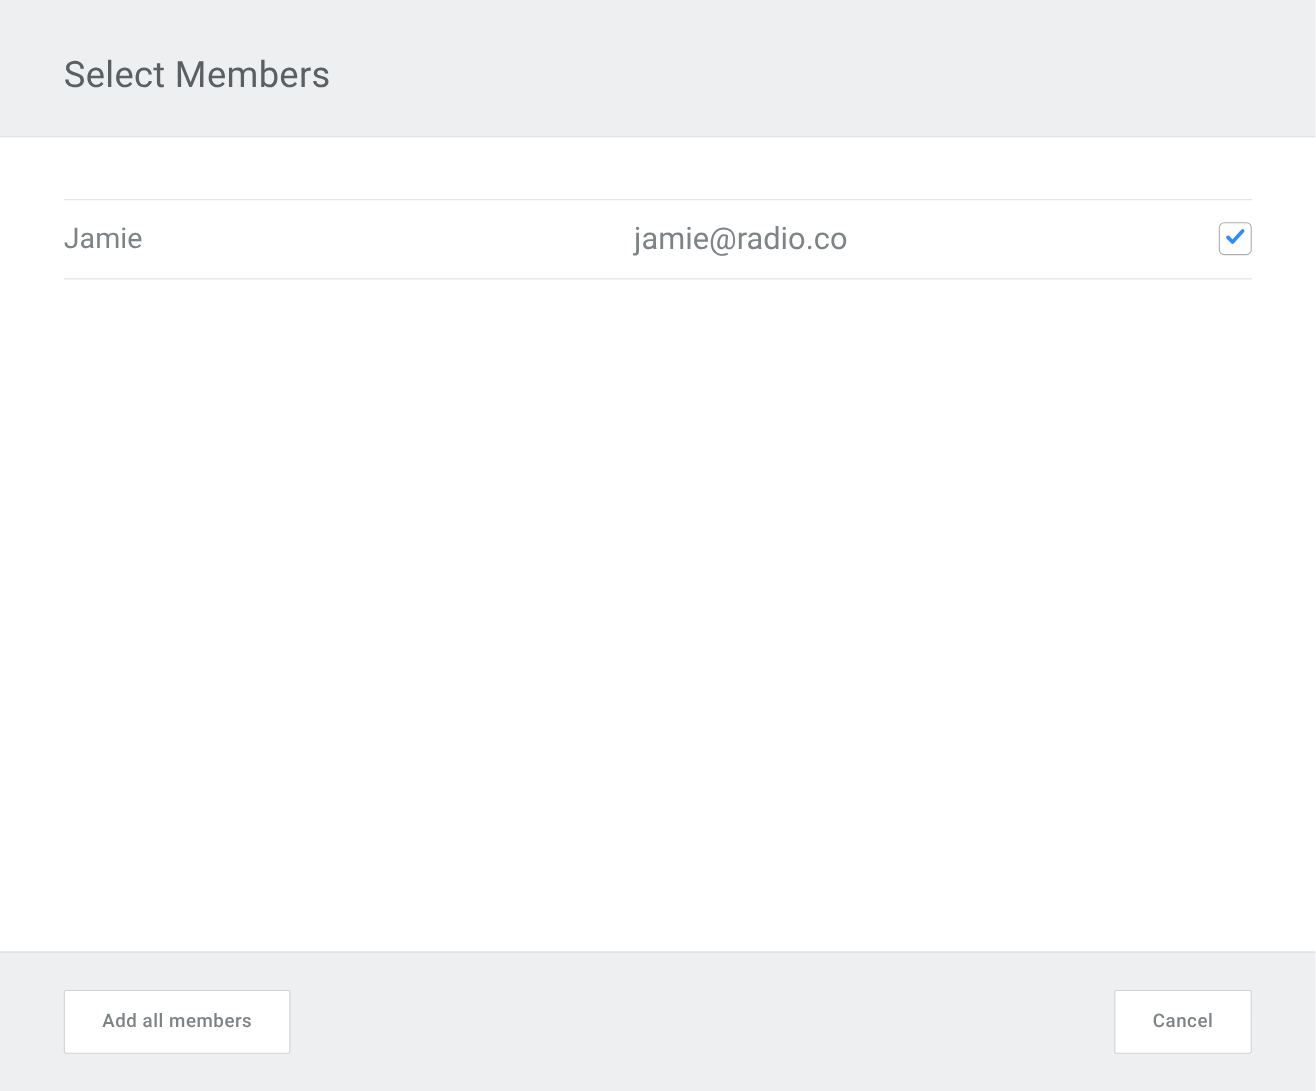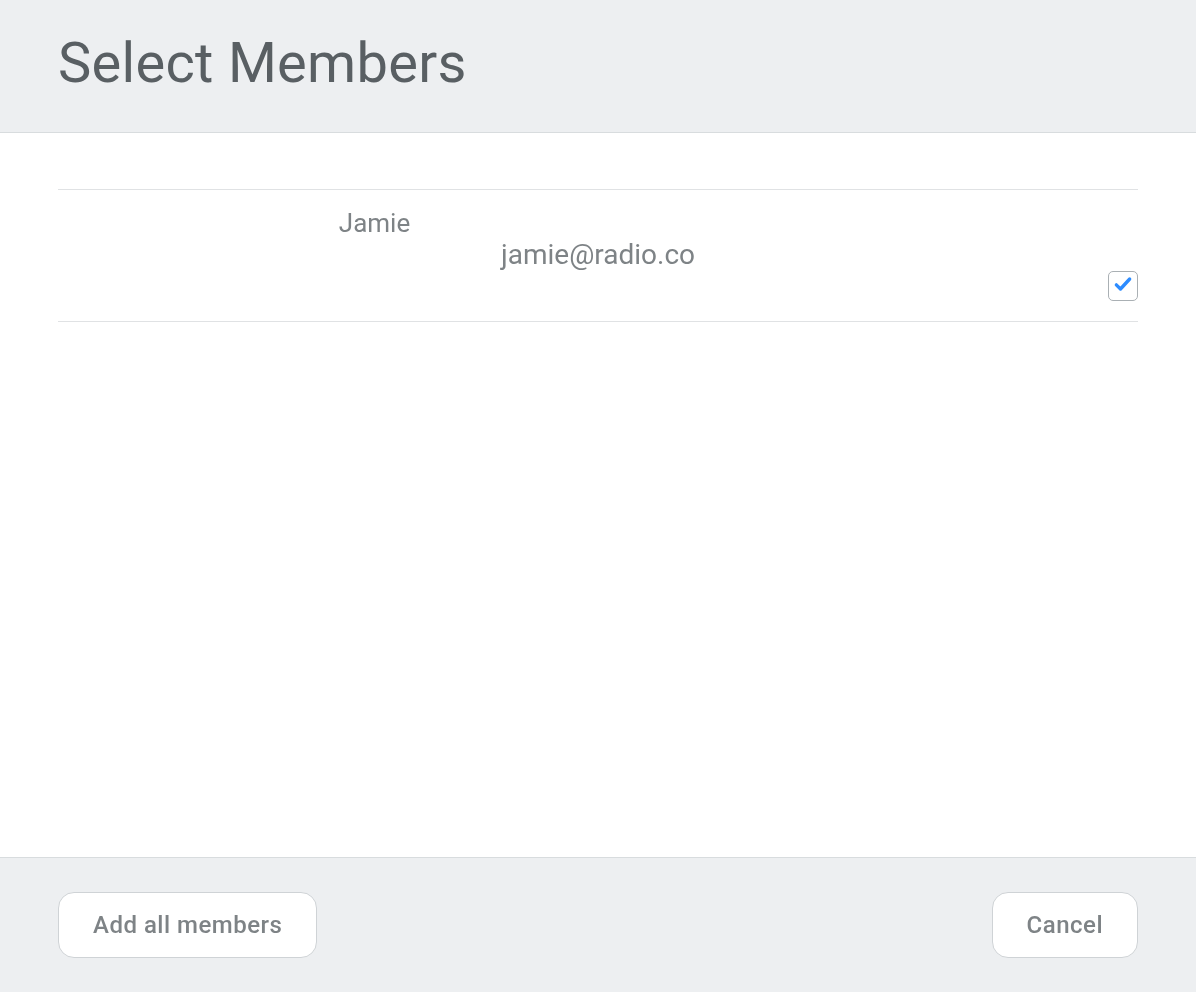--- a/index.html
+++ b/index.html
@@ -15,37 +15,37 @@
       overflow: hidden;
       display: flex;
       flex-direction: column;
     }
     .header {
       background: #edeff1;
       border-bottom: 1px solid #d8dcde;
       padding: 30px 58px 36px 58px;
     }
     .title {
-      font-size: 56px;
+      font-size: 33px;
       font-weight: 400;
       color: #595f63;
       letter-spacing: 0.3px;
+      margin-top: 19px;
     }
     .content {
       flex: 1;
       background: #ffffff;
       padding: 56px 58px 0 58px;
     }
     .member-row {
       display: flex;
       align-items: center;
       border-top: 1px solid #e0e2e4;
       border-bottom: 1px solid #e0e2e4;
       padding: 18px 0 20px 0;
-      flex-direction: column;
     }
     .member-name {
       font-size: 26px;
       color: #7e8386;
       font-weight: 400;
       width: 48%;
     }
     .member-email {
       font-size: 28px;
       color: #7e8386;
@@ -73,26 +73,26 @@
       height: 20px;
     }
     .footer {
       background: #edeff1;
       border-top: 1px solid #d8dcde;
       padding: 34px 58px;
       display: flex;
       align-items: center;
     }
     .btn {
-      font-size: 24px;
+      font-size: 17px;
       font-weight: 500;
       color: #7e8386;
       background: #ffffff;
       border: 1px solid #cfd3d6;
-      border-radius: 16px;
+      border-radius: 2px;
       padding: 18px 34px;
       letter-spacing: 0.5px;
       cursor: pointer;
       font-family: inherit;
     }
     .footer-right {
       margin-left: auto;
       display: flex;
       gap: 16px;
     }

